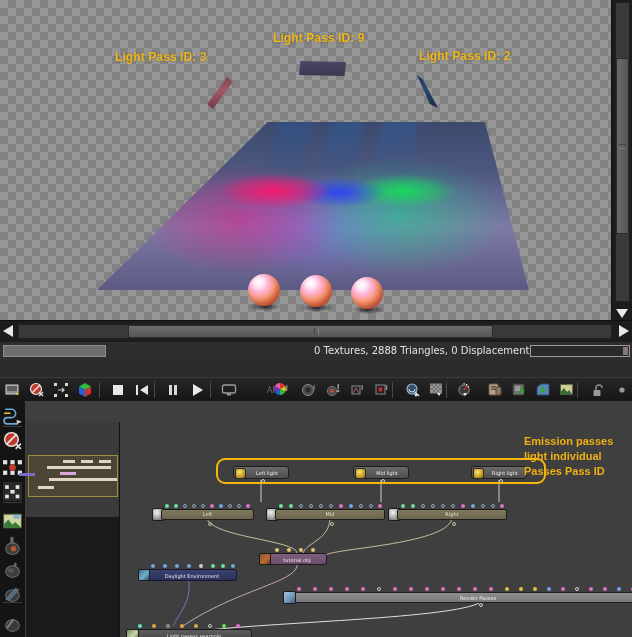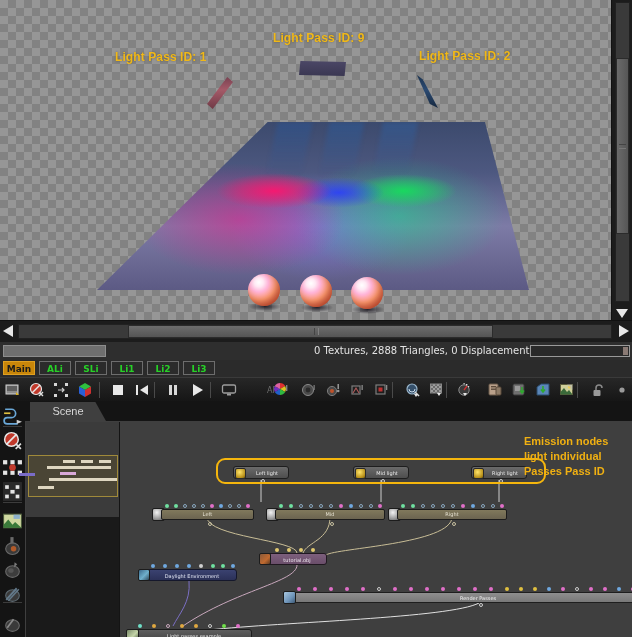--- a/index.html
+++ b/index.html
@@ -248,21 +248,21 @@
         <div class="beam b3"></div>
       </div>
       <div class="sphere-shadow h1"></div>
       <div class="sphere-shadow h2"></div>
       <div class="sphere-shadow h3"></div>
       <div class="sphere s1"></div>
       <div class="sphere s2"></div>
       <div class="sphere s3"></div>
     </div>
 
-    <div class="annot-label" style="left:115px;top:50px">Light Pass ID: 1</div>
+    <div class="annot-label" style="left:115px;top:50px">Light Pass ID: 3</div>
     <div class="annot-label" style="left:273px;top:31px">Light Pass ID: 9</div>
     <div class="annot-label" style="left:419px;top:49px">Light Pass ID: 2</div>
   </div>
 
   <div class="vscroll">
     <div class="track"></div>
     <div class="thumb"></div>
     <div class="arrow"></div>
   </div>
 
@@ -274,28 +274,20 @@
   </div>
 
   <div class="statusbar">
     <div class="progress-box"></div>
     <div class="status-text right">0 Textures, 2888 Triangles, 0 Displacement, 0 Hairs...</div>
     <div class="mem-box">
         <i></i>
       </div>
   </div>
 
-  <div class="passbar">
-    <div class="pass active" style="left:3px;width:32px">Main</div>
-    <div class="pass" style="left:39px;width:32px">ALi</div>
-    <div class="pass" style="left:75px;width:32px">SLi</div>
-    <div class="pass" style="left:111px;width:32px">Li1</div>
-    <div class="pass" style="left:147px;width:32px">Li2</div>
-    <div class="pass" style="left:183px;width:32px">Li3</div>
-  </div>
 
   <div class="toolbar">
     <div class="tsep" style="left:99px"></div>
     <div class="tsep" style="left:154px"></div>
     <div class="tsep" style="left:210px"></div>
     <div class="tsep" style="left:392px"></div>
     <div class="tsep" style="left:446px"></div>
     <div class="tsep" style="left:577px"></div>
 
     <div class="tbtn" style="left:3px">
@@ -556,23 +548,20 @@
           </svg>
       </div>
       <div class="sbtn" style="top:212px">
         <svg viewBox="0 0 20 20" width="21" height="21">
             <ellipse cx="10" cy="12" rx="6.5" ry="5.5" fill="#3a3a3a" stroke="#6a6a6a"></ellipse>
             <path d="M5 14 L11 6" stroke="#8a8a8a" stroke-width="1.6"></path>
           </svg>
       </div>
     </div>
 
-    <div class="tabstrip">
-      <div class="tab">Scene</div>
-    </div>
 
     <div class="minimap">
       <div class="mm-frame">
         <div class="mm-bar" style="left:34px;top:4px;width:12px"></div>
         <div class="mm-bar" style="left:52px;top:4px;width:12px"></div>
         <div class="mm-bar" style="left:70px;top:4px;width:12px"></div>
         <div class="mm-bar" style="left:18px;top:10px;width:64px"></div>
         <div class="mm-bar b" style="left:-10px;top:17px;width:16px"></div>
         <div class="mm-bar p" style="left:31px;top:16px;width:16px"></div>
         <div class="mm-bar" style="left:20px;top:22px;width:68px"></div>
@@ -745,19 +734,19 @@
         <span style="position:absolute;left:44px;width:4px;height:4px;border-radius:50%;background:#e0a840"></span>
         <span style="position:absolute;left:58px;width:4px;height:4px;border-radius:50%;background:#e0a840"></span>
         <span style="position:absolute;left:72px;width:4px;height:4px;border-radius:50%;border:1px solid #cfcfcf;background:transparent"></span>
         <span style="position:absolute;left:86px;width:4px;height:4px;border-radius:50%;background:#6fe04a"></span>
         <span style="position:absolute;left:100px;width:4px;height:4px;border-radius:50%;background:#e06fc8"></span>
       </div>
 
     </div>
 
     <div class="note" style="left: 524px; top: 33px;">
-      <div>Emission nodes</div>
+      <div>Emission passes</div>
       <div>light individual</div>
       <div>Passes Pass ID</div>
     </div>
   </div>
 
 </div>
 
 </body></html>

